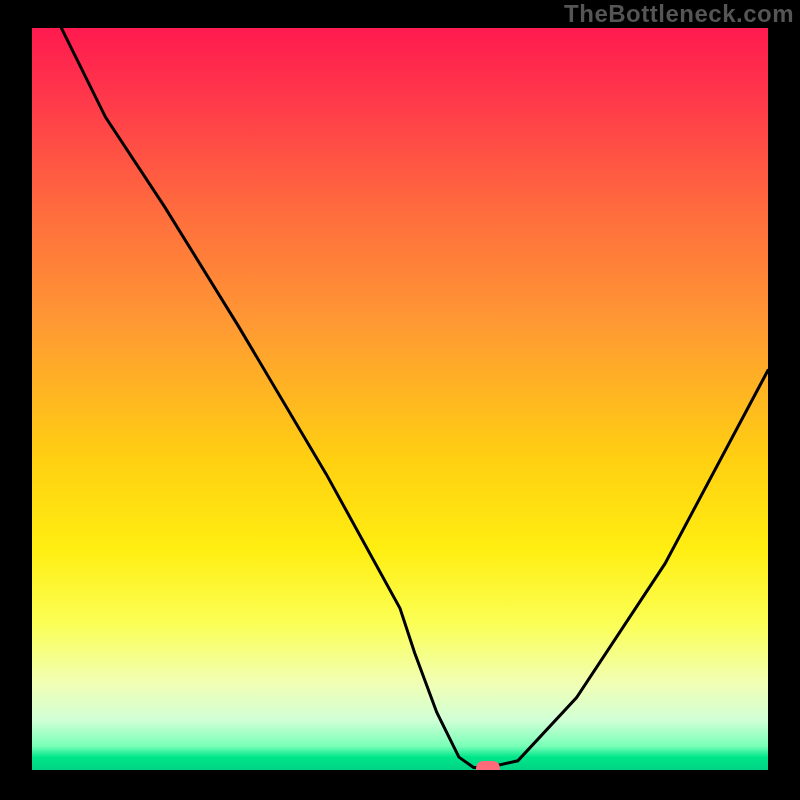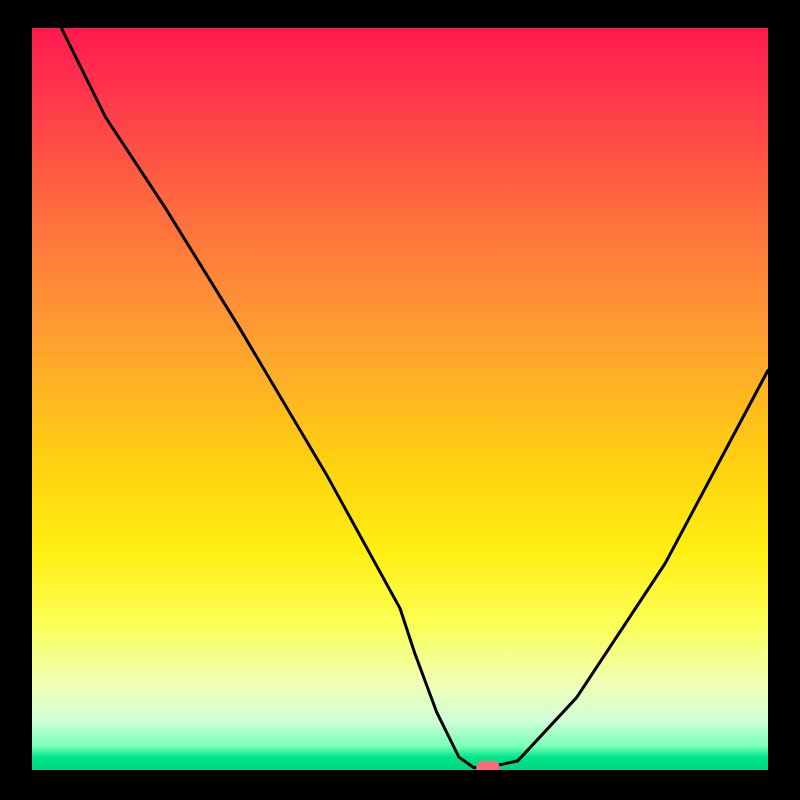--- a/index.html
+++ b/index.html
@@ -74,20 +74,21 @@
     left: 0; right: 0; bottom: 0;
     height: 2px;
     background: #000;
   }
 </style>
 </head>
 <body>
 
 <div class="frame">
 
+  <div class="watermark">TheBottleneck.com</div>
 
   <div class="plot-area">
     <div class="gradient"></div>
 
     <svg class="curve" viewBox="0 0 736 744" preserveAspectRatio="none">
       <path fill="none" stroke="#000" stroke-width="3" stroke-linecap="round" d="M29.4 0.0 L73.6 89.3 L132.5 178.6 L206.1 297.6 L294.4 446.4 L368.0 580.3 L382.7 625.0 L404.8 684.5 L426.9 729.1 L441.6 739.5 L456.3 739.5 L485.8 732.8 L544.6 669.6 L633.0 535.7 L736.0 342.2"></path>
     </svg>
 
     <div class="marker" style="left: 456.32px; top: 739.536px;"></div>
 

